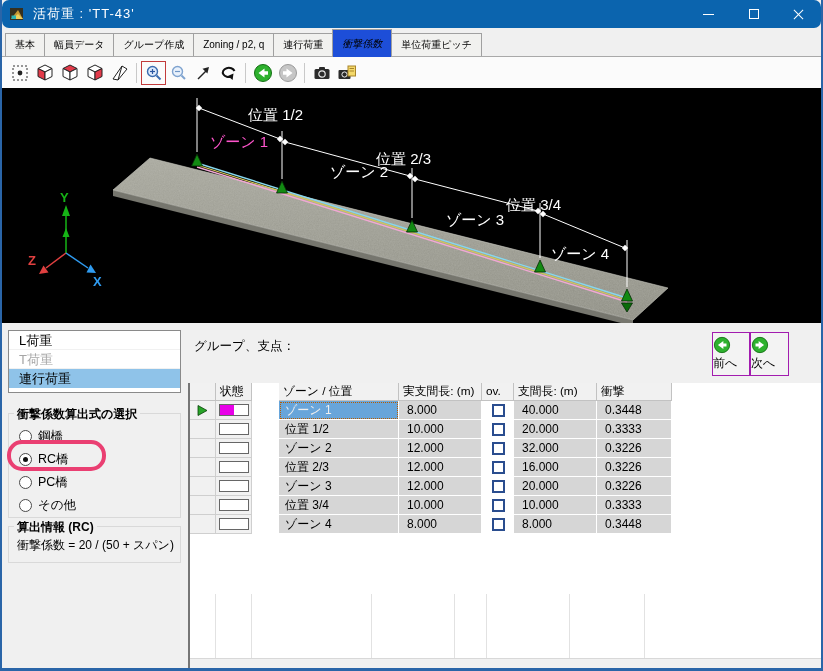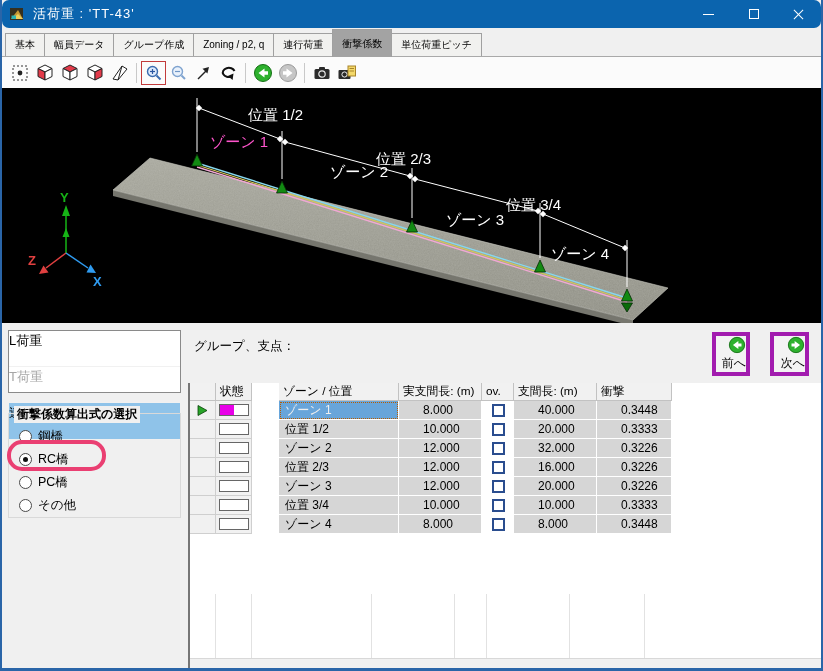--- a/index.html
+++ b/index.html
@@ -18,77 +18,77 @@
   .g-close { position:relative; width:13px; height:13px; }
   .g-close i { position:absolute; left:0; top:6px; width:13px; height:1px; background:#fff; display:block; }
   .g-close i:first-child { transform:rotate(45deg); }
   .g-close i:last-child { transform:rotate(-45deg); }
 
   
   .tabstrip { position:absolute; left:0; top:28px; right:0; height:29px; background:#f0f0f0;
               display:flex; align-items:flex-end; padding-left:3px; border-bottom:1px solid #a9a9a9; }
   .tab { height:23px; line-height:22px; padding:0 9px; font-size:10px; background:#f1f1ef;
          border:1px solid #a0a0a0; border-bottom:none; margin-right:-1px; white-space:nowrap; position:relative; }
-  .tab.active { height:28px; line-height:27px; background:#a3a3a3; z-index:2; margin-bottom:-1px; }
+  .tab.active { height:28px; line-height:27px; background:#1d4ed8; z-index:2; margin-bottom:-1px;font-style:italic; }
 
   
   .toolbar { position:absolute; left:0; top:57px; right:0; height:31px; background:#fbfbfb;
              display:flex; align-items:center; padding-left:5px; }
   .tbtn { width:25px; height:24px; display:flex; align-items:center; justify-content:center; }
   .tbtn.sel { outline:1px solid #c23b3b; outline-offset:-1px; }
   .tsep { width:1px; height:20px; background:#c9c9c9; margin:0 4px; }
 
   
   .viewport { position:absolute; left:0; top:88px; width:819px; height:235px; background:#000; }
   .viewport svg { display:block; }
   .viewport text { font-family:"Liberation Sans","DejaVu Sans",sans-serif; }
 
   
   .sidebar { position:absolute; left:0; top:323px; width:186px; bottom:0; background:#f0f0f0; }
   .listbox { position:absolute; left:6px; top:7px; width:173px; height:63px; background:#fff; border:1px solid #8a8a8a; }
-  .litem { height:36px; line-height:19px; font-size:13px; border-bottom:1px solid #f1f1f1; white-space:nowrap; }
+  .litem { height:19px; line-height:19px; padding-left:10px; font-size:13px; border-bottom:1px solid #f1f1f1; white-space:nowrap; }
   .litem.disabled { color:#a6a6a6; }
   .litem.selected { background:#8fc3e9; border-bottom-color:#8fc3e9; }
   .groupbox { position:absolute; border:1px solid #d9d9d9; }
   .gb1 { left:6px; top:90px; width:173px; height:105px; }
   .gb2 { left:6px; top:203px; width:173px; height:37px; }
   .gblegend { position:absolute; top:-8px; left:5px; background:#f0f0f0; padding:0 3px; font-size:12px; font-weight:bold; white-space:nowrap; }
   .radio-row { position:absolute; left:10px; display:flex; align-items:center; gap:6px; font-size:12.5px; }
   .rdot { width:13px; height:13px; border:1px solid #4a4a4a; border-radius:50%; background:#fff; position:relative; flex:none; }
   .rdot.checked::after { content:""; position:absolute; left:3px; top:3px; width:5px; height:5px; border-radius:50%; background:#111; }
   .annotation { position:absolute; left:5px; top:117px; width:99px; height:31px; border:4px solid #ea3f72; border-radius:15px; pointer-events:none; z-index:3; }
   .infotext { position:absolute; left:8px; top:10px; font-size:12px; white-space:nowrap; }
 
   
   .mainpanel { position:absolute; left:186px; top:323px; right:0; bottom:0; background:#f0f0f0; }
   .grp-label { position:absolute; left:6px; top:15px; font-size:12.5px; white-space:nowrap; }
   .combo { position:absolute; left:80px; top:10px; width:432px; height:22px; background:#fff; border:1px solid #8a97a5;
            font-size:12.5px; line-height:20px; padding-left:6px; white-space:nowrap; }
   .combo .chev { position:absolute; right:7px; top:8px; width:0; height:0;
                  border-left:4px solid transparent; border-right:4px solid transparent; border-top:5px solid #4a4a4a; }
-  .navbtn { position:absolute; top:9px; height:44px; background:#f3f3f3; border:4px solid #a21caf;
-            display:flex; flex-direction:column; align-items:flex-end; justify-content:center; gap:1px; font-size:12px; }
+  .navbtn { position:absolute; top:9px; height:44px; background:#f3f3f3; border:1px solid #a21caf;
+            display:flex; flex-direction:column; align-items:flex-start; justify-content:center; gap:1px; font-size:12px; }
   .navbtn.prev { left:524px; width:38px; }
-  .navbtn.next { left:582px; width:39px; }
+  .navbtn.next { left:562px; width:39px; }
   .instruction { position:absolute; left:4px; top:41px; font-size:12.4px; white-space:nowrap; }
 
   
   .tablewrap { position:absolute; left:0; top:60px; right:0; bottom:0; background:#fff; border-left:2px solid #767676; }
   .hrow { display:flex; height:18px; }
   .hcell { background:#f1f1f1; border-right:1px solid #c2c2c2; border-bottom:1px solid #c2c2c2;
            font-size:11.8px; line-height:16px; padding-left:4px; white-space:nowrap; overflow:hidden; }
   .drow { display:flex; height:19px; }
   .cell { font-size:12px; line-height:18px; white-space:nowrap; overflow:hidden; }
   .c0 { width:26px; background:#f1f1f1; border-right:1px solid #cfcfcf; border-bottom:1px solid #cfcfcf;
         display:flex; align-items:center; justify-content:center; }
   .c1 { width:36px; background:#f1f1f1; border-right:1px solid #cfcfcf; border-bottom:1px solid #cfcfcf;
         display:flex; align-items:center; justify-content:center; }
   .w2 { width:120px;margin-left:27px; } .w3 { width:83px; } .w4 { width:32px; } .w5 { width:83px; } .w6 { width:75px; }
   .gcell { background:#d6d6d6; border-right:1px solid #fff; border-bottom:1px solid #fff; padding-left:6px; }
-  .ncell { padding-left:24px; }
+  .ncell { padding-left:8px; }
   .ovcell { background:#fff; display:flex; align-items:center; justify-content:center; border-bottom:1px solid #fff; }
   .checkbox { width:13px; height:13px; background:#fff; border:2px solid #2a4d8f; }
   .gcell.sel { background:#68a5da; color:#efefef; outline:1px dotted #b85c00; outline-offset:-2px; }
   .swatch { width:30px; height:12px; border:1px solid #666; background:#fff; position:relative; }
   .swatch .half { position:absolute; left:0; top:0; width:50%; height:100%; background:#e800e8; }
   .vline { position:absolute; top:211px; bottom:10px; width:1px; background:#e2e2e2; }
   .hstrip { position:absolute; left:0; right:0; bottom:0; height:10px; background:#f0f0f0; border-top:1px solid #d8d8d8; }
 </style>
 </head>
 <body>
@@ -324,20 +324,24 @@
         <span class="rdot"></span>
         <span>PC橋</span>
       </div>
       <div class="radio-row" style="top:83px;">
         <span class="rdot"></span>
         <span>その他</span>
       </div>
     </div>
     <div class="annotation"></div>
 
+    <div class="groupbox gb2">
+      <span class="gblegend">算出情報 (RC)</span>
+      <div class="infotext">衝撃係数 = 20 / (50 + スパン)</div>
+    </div>
   </div>
 
   <div class="mainpanel">
     <div class="grp-label">グループ、支点：</div>
     <div class="navbtn prev">
       <svg width="18" height="18" viewBox="0 0 20 20">
           <circle cx="10" cy="10" r="8.5" fill="#2eb12e" stroke="#157015"></circle>
           <path d="M11.5 5.5 L5.5 10 L11.5 14.5 L11.5 11.8 L15 11.8 L15 8.2 L11.5 8.2 Z" fill="#fff"></path>
         </svg>
       <span>前へ</span>

